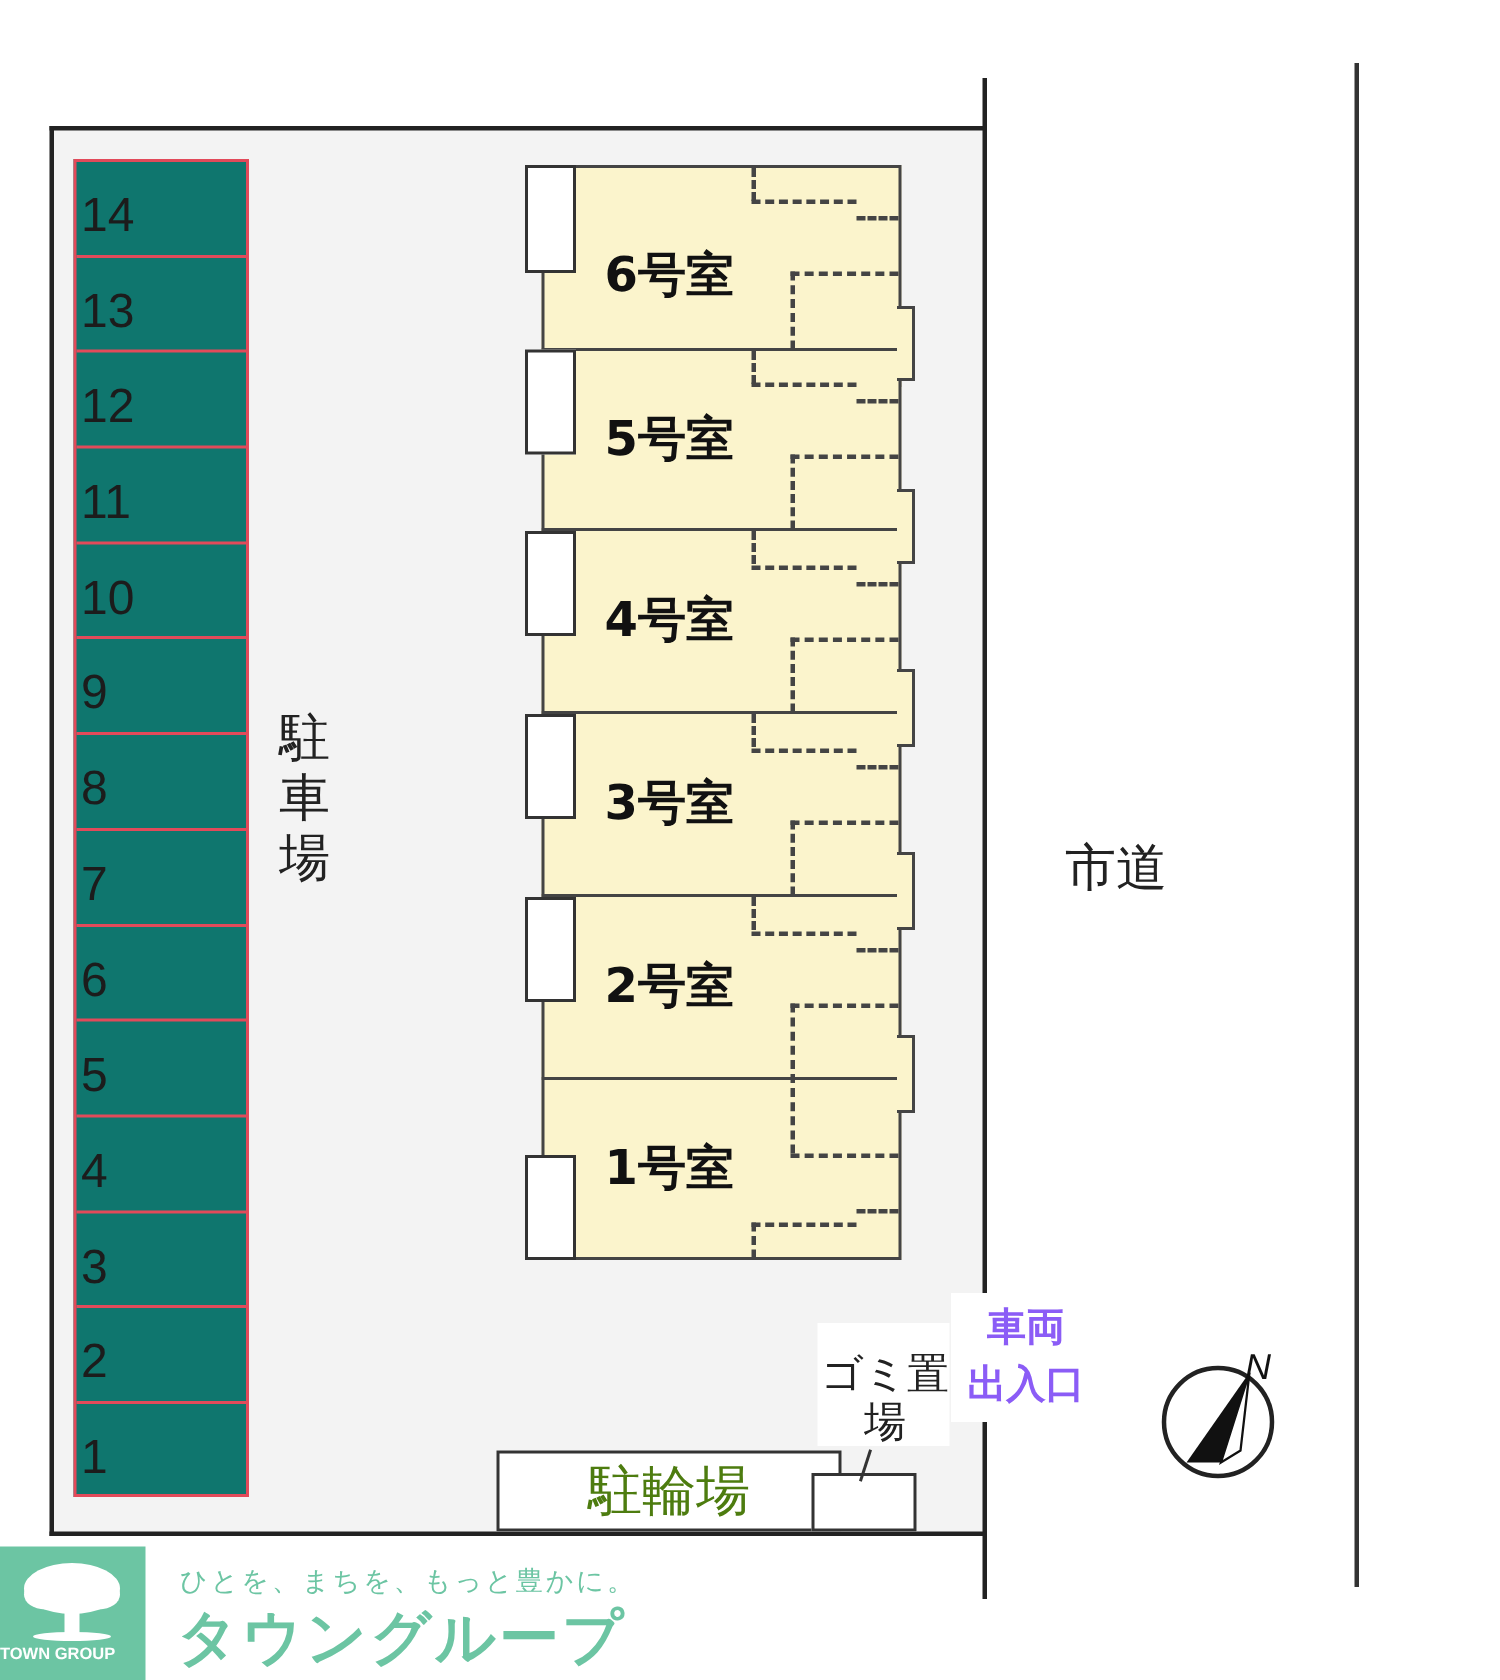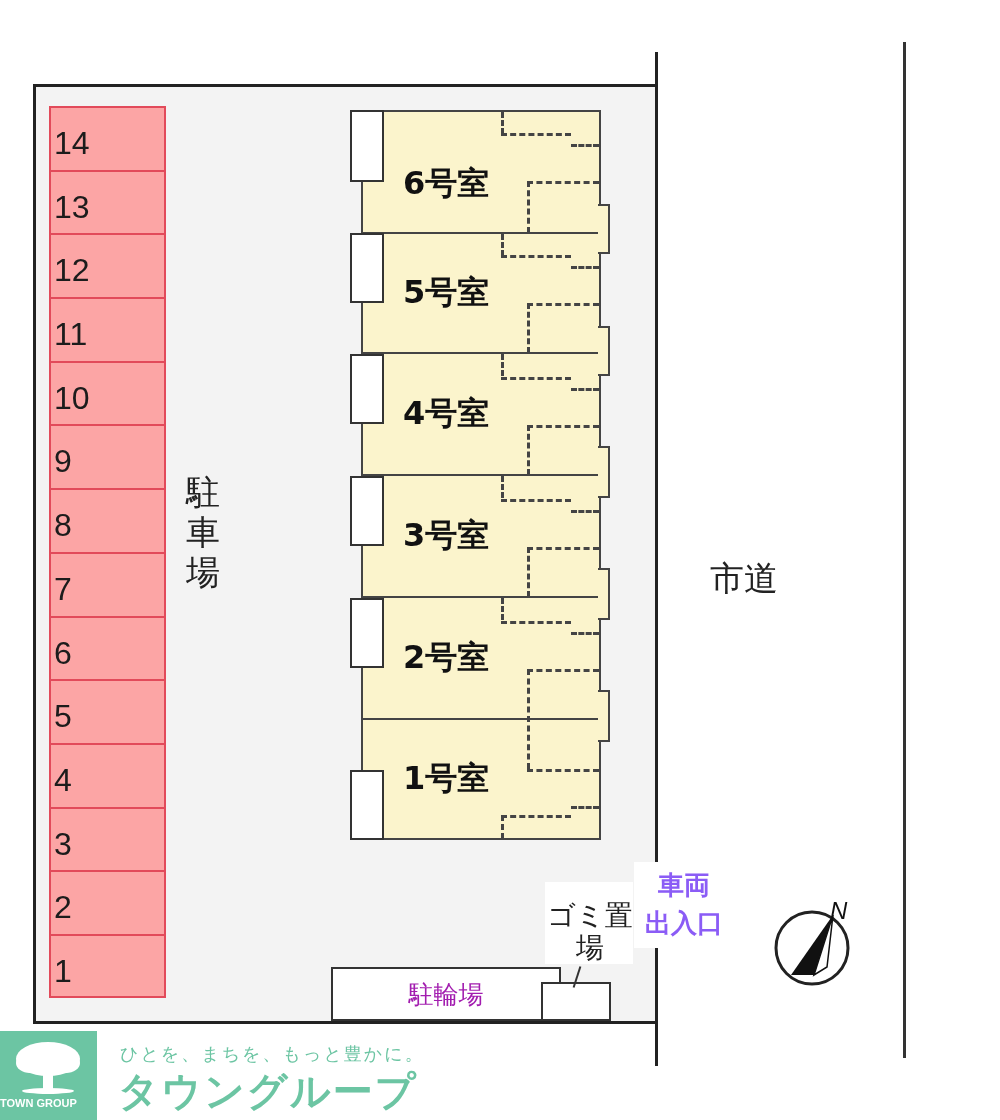--- a/index.html
+++ b/index.html
@@ -3,34 +3,34 @@
 <meta charset="utf-8">
 <style>
   html, body { margin:0; padding:0; background:#ffffff; }
   body { width:1000px; height:1120px; position:relative; overflow:hidden;
          font-family:"DejaVu Sans","Liberation Sans",sans-serif; }
   .abs { position:absolute; }
   #lot { left:33px; top:84px; width:624px; height:940px; background:#f3f3f3;
          border-left:3px solid #222; border-top:3px solid #222; border-bottom:3px solid #222; box-sizing:border-box; }
   #lot-right { left:655px; top:52px; width:3px; height:1014px; background:#222; }
   #road-line { left:903px; top:42px; width:3px; height:1016px; background:#333; }
-  #parking { left:49px; top:106px; width:117px; height:892px; border:2px solid #e24a5a; box-sizing:border-box; background:#fca5a5; }
+  #parking { left:49px; top:106px; width:117px; height:892px; border:2px solid #e24a5a; box-sizing:border-box; background:#0f766e; }
   .pslot { height:63.7px; border-bottom:2px solid #e24a5a; box-sizing:border-box;
            font-family:"Liberation Sans",sans-serif; font-size:32px; color:#1c1c1c; padding-left:3px; line-height:70px; }
   .pslot:last-child { border-bottom:none; }
   #parking-label { left:176px; top:472px; width:44px; font-size:34px; line-height:40px; color:#222; text-align:right; }
   .unit { position:absolute; left:361px; width:240px; background:#fbf4cc; border:2px solid #444; box-sizing:border-box; }
   .unit .lbl { position:absolute; left:40px; top:50%; transform:translateY(-50%);
                font-size:32px; font-weight:bold; color:#111; font-family:"DejaVu Sans",sans-serif; }
   .door { position:absolute; left:350px; width:34px; background:#fff; border:2px solid #333; box-sizing:border-box; }
   .bump { position:absolute; left:598px; width:12px; background:#fbf4cc; border:2px solid #444; border-left:none; box-sizing:border-box; }
   .dash-h { position:absolute; height:0; border-top:3px dashed #444; }
   .dash-v { position:absolute; width:0; border-left:3px dashed #444; }
   #bike { left:331px; top:967px; width:230px; height:54px; background:#fff; border:2px solid #333; box-sizing:border-box;
-          font-size:25px; text-align:center; line-height:52px; color:#a21caf; }
+          font-size:36px; text-align:center; line-height:52px; color:#4d7c0f; }
   #trash-box { left:541px; top:982px; width:70px; height:39px; background:#fff; border:2px solid #333; box-sizing:border-box; }
   #trash-label-bg { left:545px; top:882px; width:88px; height:82px; background:#fff; }
   #trash-label { left:547px; top:900px; width:86px; font-size:28px; line-height:32px; color:#222; text-align:center; }
   #trash-line { left:576px; top:966px; width:2px; height:22px; background:#333; transform:rotate(18deg); }
   #entry-bg { left:634px; top:862px; width:98px; height:86px; background:#fff; }
   #entry-label { left:634px; top:866px; width:100px; text-align:center; font-size:26px; line-height:38px; color:#8b5cf6; font-weight:bold; }
   #road-label { left:710px; top:556px; font-size:34px; color:#222; }
   #footer-logo { left:0; top:1031px; width:97px; height:89px; background:#6cc5a3; }
   #footer-logo-text { left:0; top:1097px; width:97px; text-align:left; font-size:11px; color:#fff; font-family:"Liberation Sans",sans-serif; font-weight:bold; }
   #slogan { left:120px; top:1042px; font-size:18px; color:#6cc5a3; letter-spacing:2px; }

